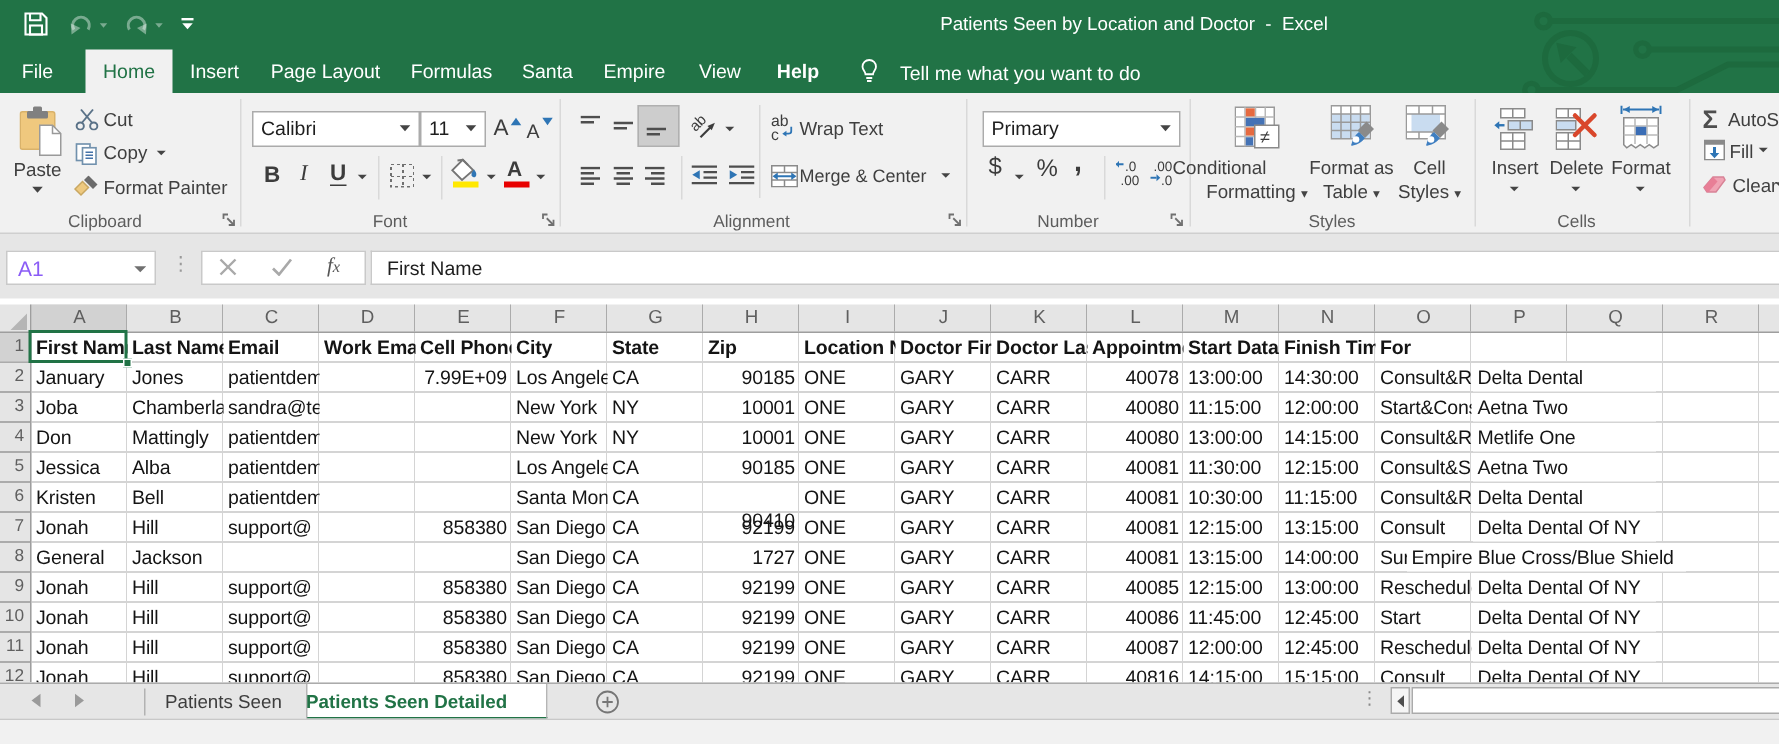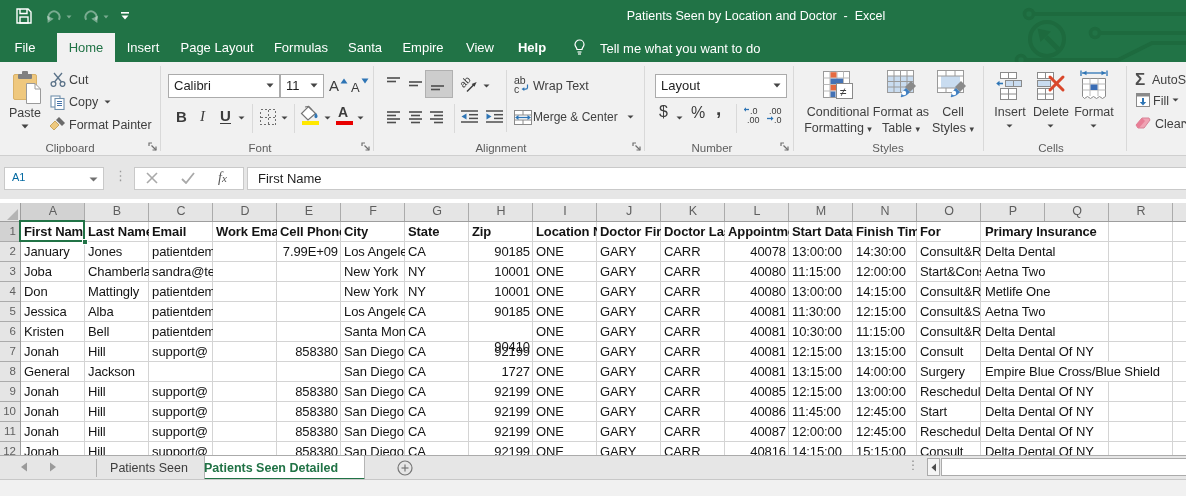--- a/index.html
+++ b/index.html
@@ -280,21 +280,21 @@
   </svg>
 <div class="gl" style="left:451px;top:142px;width:100px">Alignment</div>
 <svg class="ab" style="left:632px;top:142px" width="10" height="10" viewBox="0 0 10 10">
 <g stroke="#707070" fill="none" stroke-width="1.2">
 <path d="M1,4 V1 H4"></path>
       <path d="M3.5,3.5 L8,8"></path>
       <path d="M8,4.5 V8 H4.5"></path>
 </g>
   </svg>
 <div class="ab" style="left:655px;top:74px;width:130px;height:22px;background:#fff;border:1px solid #ababab"></div>
-<div class="t" style="left:661px;top:78px;font-size:13px;color:#1e1e1e">Layout</div>
+<div class="t" style="left:661px;top:78px;font-size:13px;color:#1e1e1e">Primary</div>
 <svg class="ab" style="left:773px;top:83px" width="8" height="5" viewBox="0 0 8 5">
     <polygon points="0.5,0.5 7.5,0.5 4,4.5" fill="#444"></polygon>
   </svg>
 <div class="t" style="left:659px;top:103px;font-size:16px;color:#3c3c3c">$</div>
 <svg class="ab" style="left:676px;top:116px" width="7" height="4" viewBox="0 0 7 4">
     <polygon points="0.5,0.5 6.5,0.5 3.5,3.5" fill="#444"></polygon>
   </svg>
 <div class="t" style="left:691px;top:104px;font-size:16px;color:#3c3c3c">%</div>
 <div class="t" style="left:716px;top:98px;font-size:19px;font-weight:bold;color:#3c3c3c">,</div>
 <div class="sep" style="left:736px;top:104px;height:29px"></div>
@@ -328,21 +328,21 @@
       <line x1="14" y1="1.5" x2="14" y2="27.5"></line>
       <line x1="20.5" y1="1.5" x2="20.5" y2="27.5"></line>
 </g>
 <rect x="7.5" y="2.2" width="6" height="5.4" fill="#e56a40"></rect>
 <rect x="7.5" y="8.6" width="12.5" height="5.4" fill="#4472b5"></rect>
 <rect x="7.5" y="15" width="6" height="5.4" fill="#e56a40"></rect>
 <rect x="7.5" y="21.5" width="5" height="5.5" fill="#4472b5"></rect>
 <rect x="13.5" y="13.5" width="16" height="15" fill="#fff" stroke="#8a8a8a"></rect>
 <text x="17" y="25.5" font-size="12" fill="#3c3c3c" font-family="Liberation Sans">≠</text>
 </svg>
-<div class="bl" style="left:788px;top:105px;width:100px">Conditional</div>
+<div class="bl" style="left:763px;top:105px;width:100px">Conditional</div>
 <div class="bl" style="left:788px;top:121px;width:100px">Formatting <span style="font-size:9px;color:#444">▾</span></div>
 <svg class="ab" style="left:887px;top:70px" width="34" height="32" viewBox="0 0 34 32">
 <rect x="0.5" y="0.5" width="26" height="22" fill="#fff" stroke="#9a9a9a"></rect>
 <rect x="1" y="6" width="25" height="16" fill="#c9dcf0"></rect>
 <g stroke="#9a9a9a" stroke-width="1" fill="none">
 <line x1="0.5" y1="6" x2="26.5" y2="6"></line>
       <line x1="0.5" y1="11.5" x2="26.5" y2="11.5"></line>
       <line x1="0.5" y1="17" x2="26.5" y2="17"></line>
 <line x1="7" y1="0.5" x2="7" y2="22.5"></line>
       <line x1="13.5" y1="0.5" x2="13.5" y2="22.5"></line>
@@ -444,21 +444,21 @@
 <svg class="ab" style="left:1135px;top:116px" width="16" height="14" viewBox="0 0 16 14">
 <polygon points="1,9 7,2 14,2 15,4 9,12 3,12 z" fill="#f0a3b4" stroke="#d78396"></polygon>
 <polygon points="1,9 7,2 10,5 4,12 3,12 z" fill="#e87e96"></polygon>
 </svg>
 <div class="rl" style="left:1155px;top:113px">Clear</div>
 <svg class="ab" style="left:1183px;top:121px" width="7" height="4" viewBox="0 0 7 4">
     <polygon points="0.5,0.5 6.5,0.5 3.5,3.5" fill="#444"></polygon>
   </svg>
 <div class="ab" style="left:0;top:156px;width:1186px;height:44px;background:#e6e6e6"></div>
 <div class="ab" style="left:4px;top:167px;width:100px;height:23px;background:#fff;border:1px solid #c9c9c9;box-sizing:border-box"></div>
-<div class="t" style="left:12px;top:171px;font-size:11px;color:#0369a1">A1</div>
+<div class="t" style="left:12px;top:171px;font-size:14px;color:#8b5cf6">A1</div>
 <svg class="ab" style="left:89px;top:177px" width="9" height="5" viewBox="0 0 9 5">
     <polygon points="0.5,0.5 8.5,0.5 4.5,4.5" fill="#707070"></polygon>
   </svg>
 <div class="t" style="left:114px;top:168px;font-size:13px;color:#9a9a9a;letter-spacing:0">⋮</div>
 <div class="ab" style="left:134px;top:167px;width:110px;height:23px;background:#fff;border:1px solid #c9c9c9;box-sizing:border-box"></div>
 <svg class="ab" style="left:146px;top:172px" width="12" height="12" viewBox="0 0 12 12">
 <g stroke="#a9a9a9" stroke-width="1.6">
       <line x1="1" y1="1" x2="11" y2="11"></line>
       <line x1="11" y1="1" x2="1" y2="11"></line>
     </g>
@@ -515,21 +515,20 @@
     <div class="cl b" style="left:341px;top:23px">City</div>
     <div class="cl b" style="left:405px;top:23px">State</div>
     <div class="cl b" style="left:469px;top:23px">Zip</div>
     <div class="cl b" style="left:533px;top:23px">Location Name</div>
     <div class="cl b" style="left:597px;top:23px">Doctor First</div>
     <div class="cl b" style="left:661px;top:23px">Doctor Last</div>
     <div class="cl b" style="left:725px;top:23px">Appointment</div>
     <div class="cl b" style="left:789px;top:23px">Start Data</div>
     <div class="cl b" style="left:853px;top:23px">Finish Time</div>
     <div class="cl b" style="left:917px;top:23px">For</div>
-    <div class="sp b" style="left:982px;top:23px;width:118px">Primary Insurance</div>
     <div class="cl" style="left:21px;top:43px">January</div>
     <div class="cl" style="left:85px;top:43px">Jones</div>
     <div class="cl" style="left:149px;top:43px">patientdemo</div>
     <div class="cr" style="left:277px;top:43px">7.99E+09</div>
     <div class="cl" style="left:341px;top:43px">Los Angeles</div>
     <div class="cl" style="left:405px;top:43px">CA</div>
     <div class="cr" style="left:469px;top:43px">90185</div>
     <div class="cl" style="left:533px;top:43px">ONE</div>
     <div class="cl" style="left:597px;top:43px">GARY</div>
     <div class="cl" style="left:661px;top:43px">CARR</div>
@@ -614,21 +613,21 @@
     <div class="cl" style="left:341px;top:163px">San Diego</div>
     <div class="cl" style="left:405px;top:163px">CA</div>
     <div class="cr" style="left:469px;top:163px">1727</div>
     <div class="cl" style="left:533px;top:163px">ONE</div>
     <div class="cl" style="left:597px;top:163px">GARY</div>
     <div class="cl" style="left:661px;top:163px">CARR</div>
     <div class="cr" style="left:725px;top:163px">40081</div>
     <div class="cl" style="left:789px;top:163px">13:15:00</div>
     <div class="cl" style="left:853px;top:163px">14:00:00</div>
     <div class="cl" style="left:917px;top:163px">Surgery</div>
-    <div class="sp" style="left:982px;top:163px;width:180px">Empire Blue Cross/Blue Shield</div>
+    <div class="sp" style="left:938px;top:163px;width:180px">Empire Blue Cross/Blue Shield</div>
     <div class="cl" style="left:21px;top:183px">Jonah</div>
     <div class="cl" style="left:85px;top:183px">Hill</div>
     <div class="cl" style="left:149px;top:183px">support@</div>
     <div class="cr" style="left:277px;top:183px">858380</div>
     <div class="cl" style="left:341px;top:183px">San Diego</div>
     <div class="cl" style="left:405px;top:183px">CA</div>
     <div class="cr" style="left:469px;top:183px">92199</div>
     <div class="cl" style="left:533px;top:183px">ONE</div>
     <div class="cl" style="left:597px;top:183px">GARY</div>
     <div class="cl" style="left:661px;top:183px">CARR</div>

